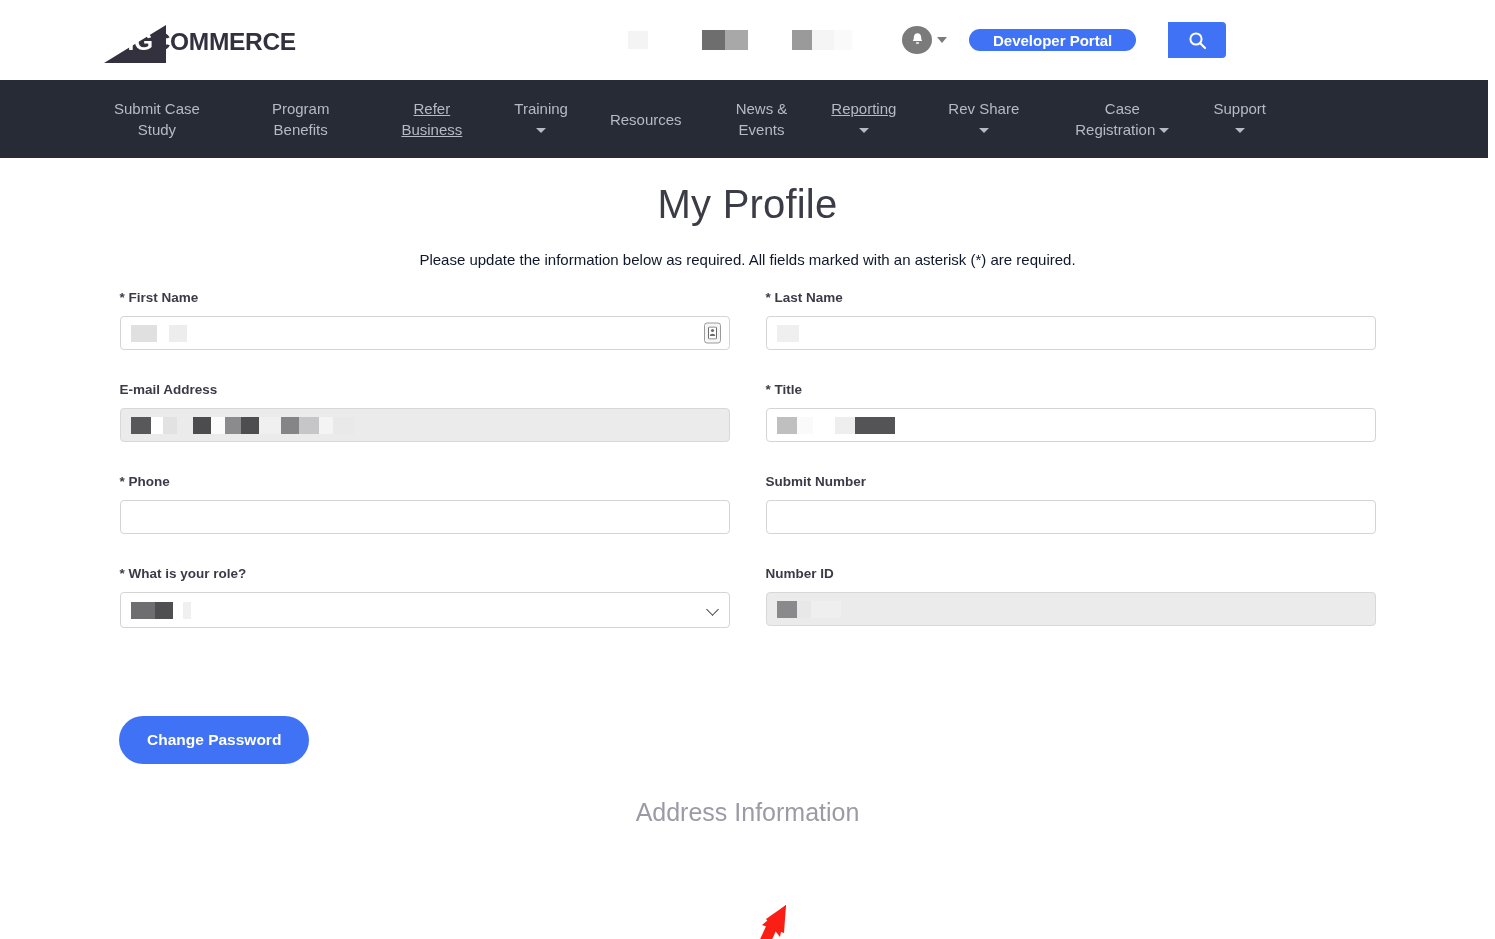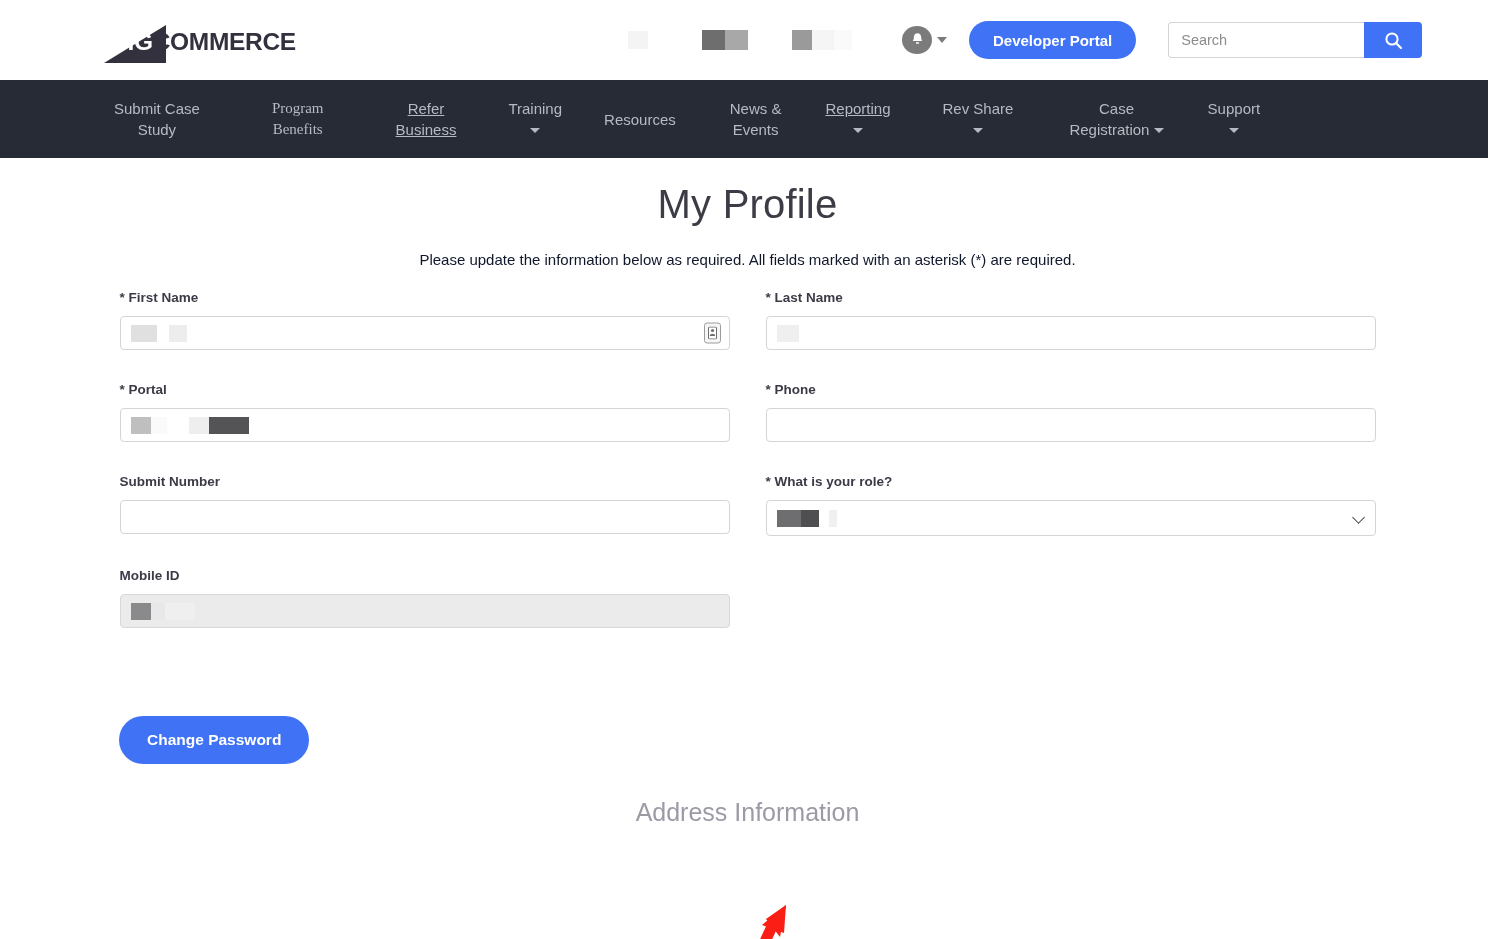--- a/index.html
+++ b/index.html
@@ -80,21 +80,21 @@
   }
   .caret-dark {
     width: 0; height: 0;
     border-left: 5px solid transparent;
     border-right: 5px solid transparent;
     border-top: 6px solid #7b7b7b;
   }
 
   .dev-portal-btn {
     margin-left: 22px;
-    height: 38px;
+    height: 22px;
     padding: 0 24px;
     border-radius: 19px;
     background: #4072f5;
     color: #ffffff;
     font-size: 15px;
     font-weight: bold;
     border: none;
     display: flex;
     align-items: center;
     justify-content: center;
@@ -151,21 +151,21 @@
   .nav-item .caret {
     display: inline-block;
     width: 0; height: 0;
     border-left: 5px solid transparent;
     border-right: 5px solid transparent;
     border-top: 5px solid #b6bac2;
     vertical-align: middle;
     margin-bottom: 2px;
   }
   .nav-gap-1 { margin-right: 52px; }
-  .nav-gap-2 { margin-right: 52px; font-family: Liberation Serif, serif; }
+  .nav-gap-2 { margin-right: 52px; }
   .nav-gap-3 { margin-right: 32px; text-decoration: underline; }
   .nav-gap-4 { margin-right: 22px; }
   .nav-gap-5 { margin-right: 34px; }
   .nav-gap-6 { margin-right: 24px; }
   .nav-gap-7 { margin-right: 32px; text-decoration: underline; }
   .nav-gap-8 { margin-right: 36px; }
   .nav-gap-9 { margin-right: 24px; }
 
   
   .page {
@@ -337,21 +337,20 @@
           <path d="M7.5 1.2c-2.1 0-3.6 1.6-3.6 3.6 0 3.3-1.2 4.3-1.2 4.3h9.6s-1.2-1-1.2-4.3c0-2-1.5-3.6-3.6-3.6z" fill="#ffffff"></path>
           <rect x="5.9" y="10.3" width="3.2" height="1.5" rx="0.7" fill="#ffffff"></rect>
         </svg>
       </span>
       <span class="caret-dark"></span>
     </div>
 
     <button class="dev-portal-btn">Developer Portal</button>
 
     <div class="search-wrap">
-      <input class="search-input" type="text" placeholder="Search" style="">
       <button class="search-btn">
         <svg width="19" height="19" viewBox="0 0 19 19">
           <circle cx="8" cy="8" r="5.6" fill="none" stroke="#ffffff" stroke-width="2"></circle>
           <line x1="12.2" y1="12.2" x2="17" y2="17" stroke="#ffffff" stroke-width="2.2" stroke-linecap="round"></line>
         </svg>
       </button>
     </div>
   </div>
 </div>
 
@@ -425,23 +424,43 @@
 
     <div class="field">
       <label class="field-label">* Last Name</label>
       <div class="input-box">
         <span class="redact-val">
           <span class="rb" style="width:22px;background:#efefef;"></span>
         </span>
       </div>
     </div>
 
-
-    <div class="field">
-      <label class="field-label">* Portal</label>
+    <div class="field">
+      <label class="field-label">E-mail Address</label>
+      <div class="input-box disabled">
+        <span class="redact-val">
+          <span class="rb" style="width:20px;background:#58585a;"></span>
+          <span class="rb" style="width:12px;background:#ffffff;"></span>
+          <span class="rb" style="width:14px;background:#e2e2e2;"></span>
+          <span class="rb" style="width:16px;background:#ebebeb;"></span>
+          <span class="rb" style="width:18px;background:#4c4c4e;"></span>
+          <span class="rb" style="width:14px;background:#fbfbfb;"></span>
+          <span class="rb" style="width:16px;background:#8b8b8d;"></span>
+          <span class="rb" style="width:18px;background:#4e4e50;"></span>
+          <span class="rb" style="width:22px;background:#f0f0f0;"></span>
+          <span class="rb" style="width:18px;background:#858587;"></span>
+          <span class="rb" style="width:20px;background:#c6c6c8;"></span>
+          <span class="rb" style="width:14px;background:#f4f4f4;"></span>
+          <span class="rb" style="width:22px;background:#e9e9e9;"></span>
+        </span>
+      </div>
+    </div>
+
+    <div class="field">
+      <label class="field-label">* Title</label>
       <div class="input-box">
         <span class="redact-val">
           <span class="rb" style="width:20px;background:#bfbfbf;"></span>
           <span class="rb" style="width:16px;background:#fafafa;"></span>
           <span class="rb" style="width:22px;background:#ffffff;"></span>
           <span class="rb" style="width:20px;background:#eeeeee;"></span>
           <span class="rb" style="width:40px;background:#545456;"></span>
         </span>
       </div>
     </div>
@@ -467,21 +486,21 @@
           <span class="rb" style="width:24px;background:#6e6e70;"></span>
           <span class="rb" style="width:18px;background:#4f4f51;"></span>
           <span class="rb" style="width:10px;background:#ffffff;"></span>
           <span class="rb" style="width:8px;background:#f0f0f0;"></span>
         </span>
         <span class="select-chevron"></span>
       </div>
     </div>
 
     <div class="field">
-      <label class="field-label">Mobile ID</label>
+      <label class="field-label">Number ID</label>
       <div class="input-box disabled">
         <span class="redact-val">
           <span class="rb" style="width:20px;background:#8a8a8c;"></span>
           <span class="rb" style="width:14px;background:#e8e8e8;"></span>
           <span class="rb" style="width:30px;background:#efefef;"></span>
         </span>
       </div>
     </div>
 
   </div>

